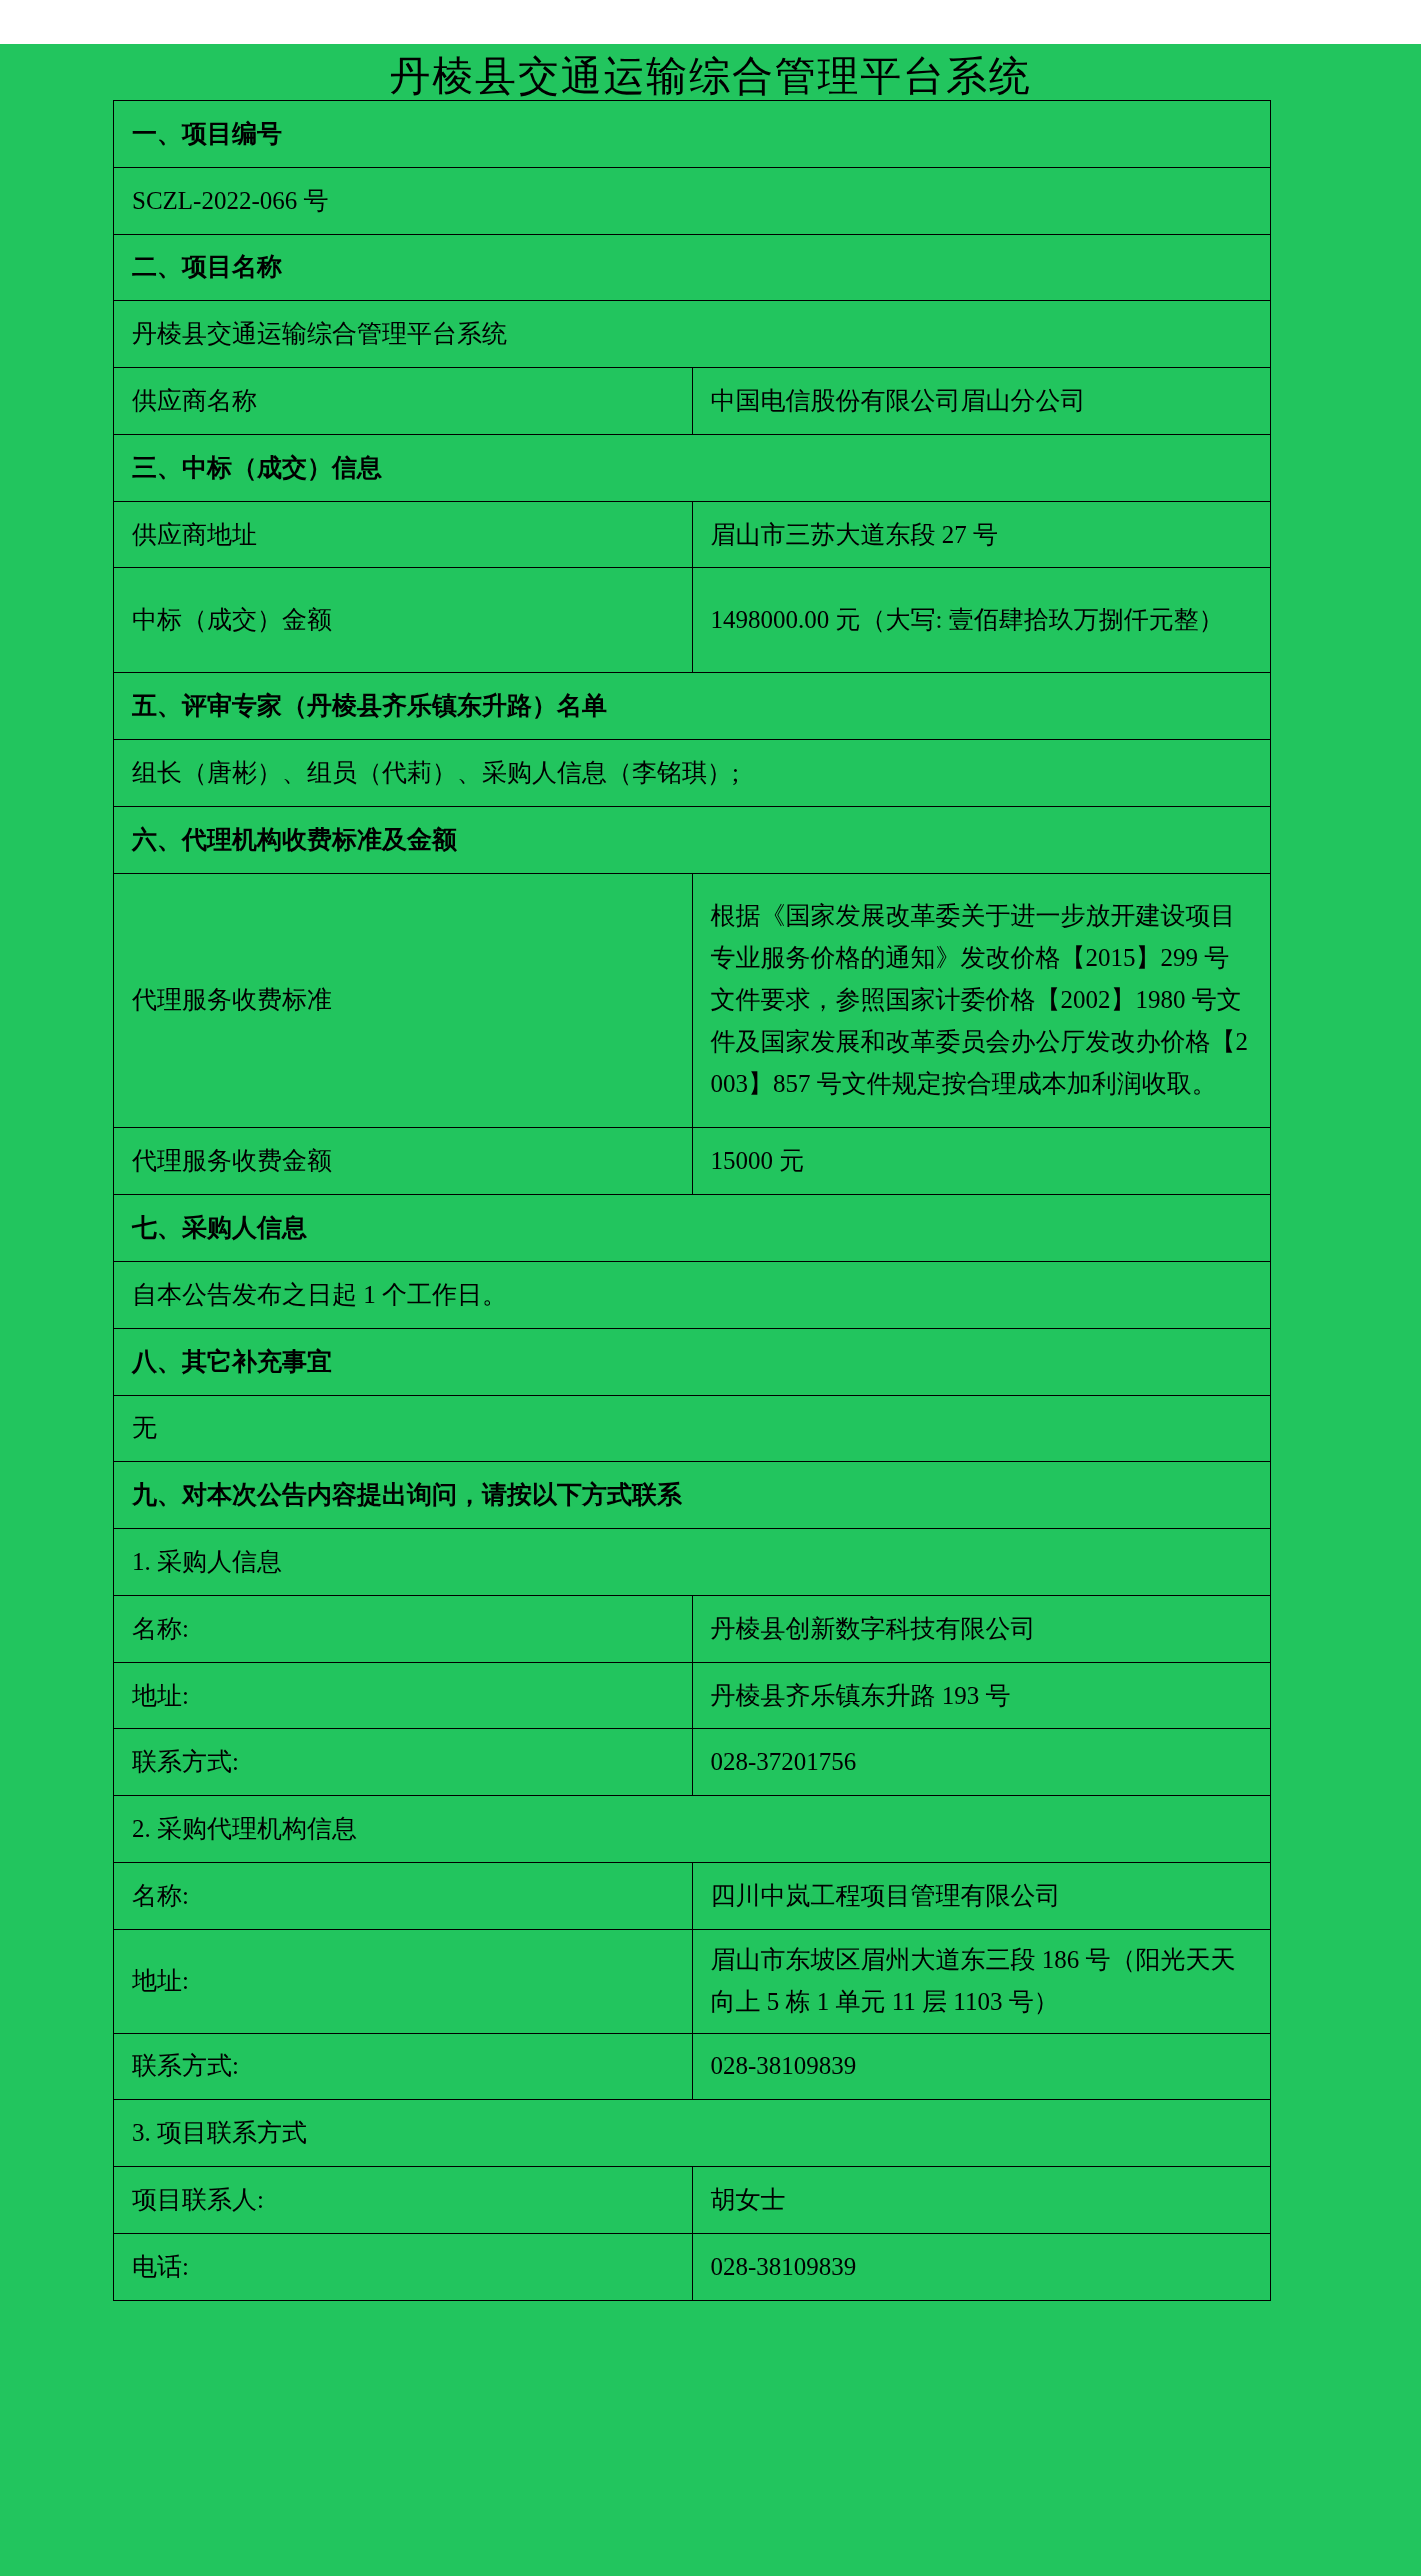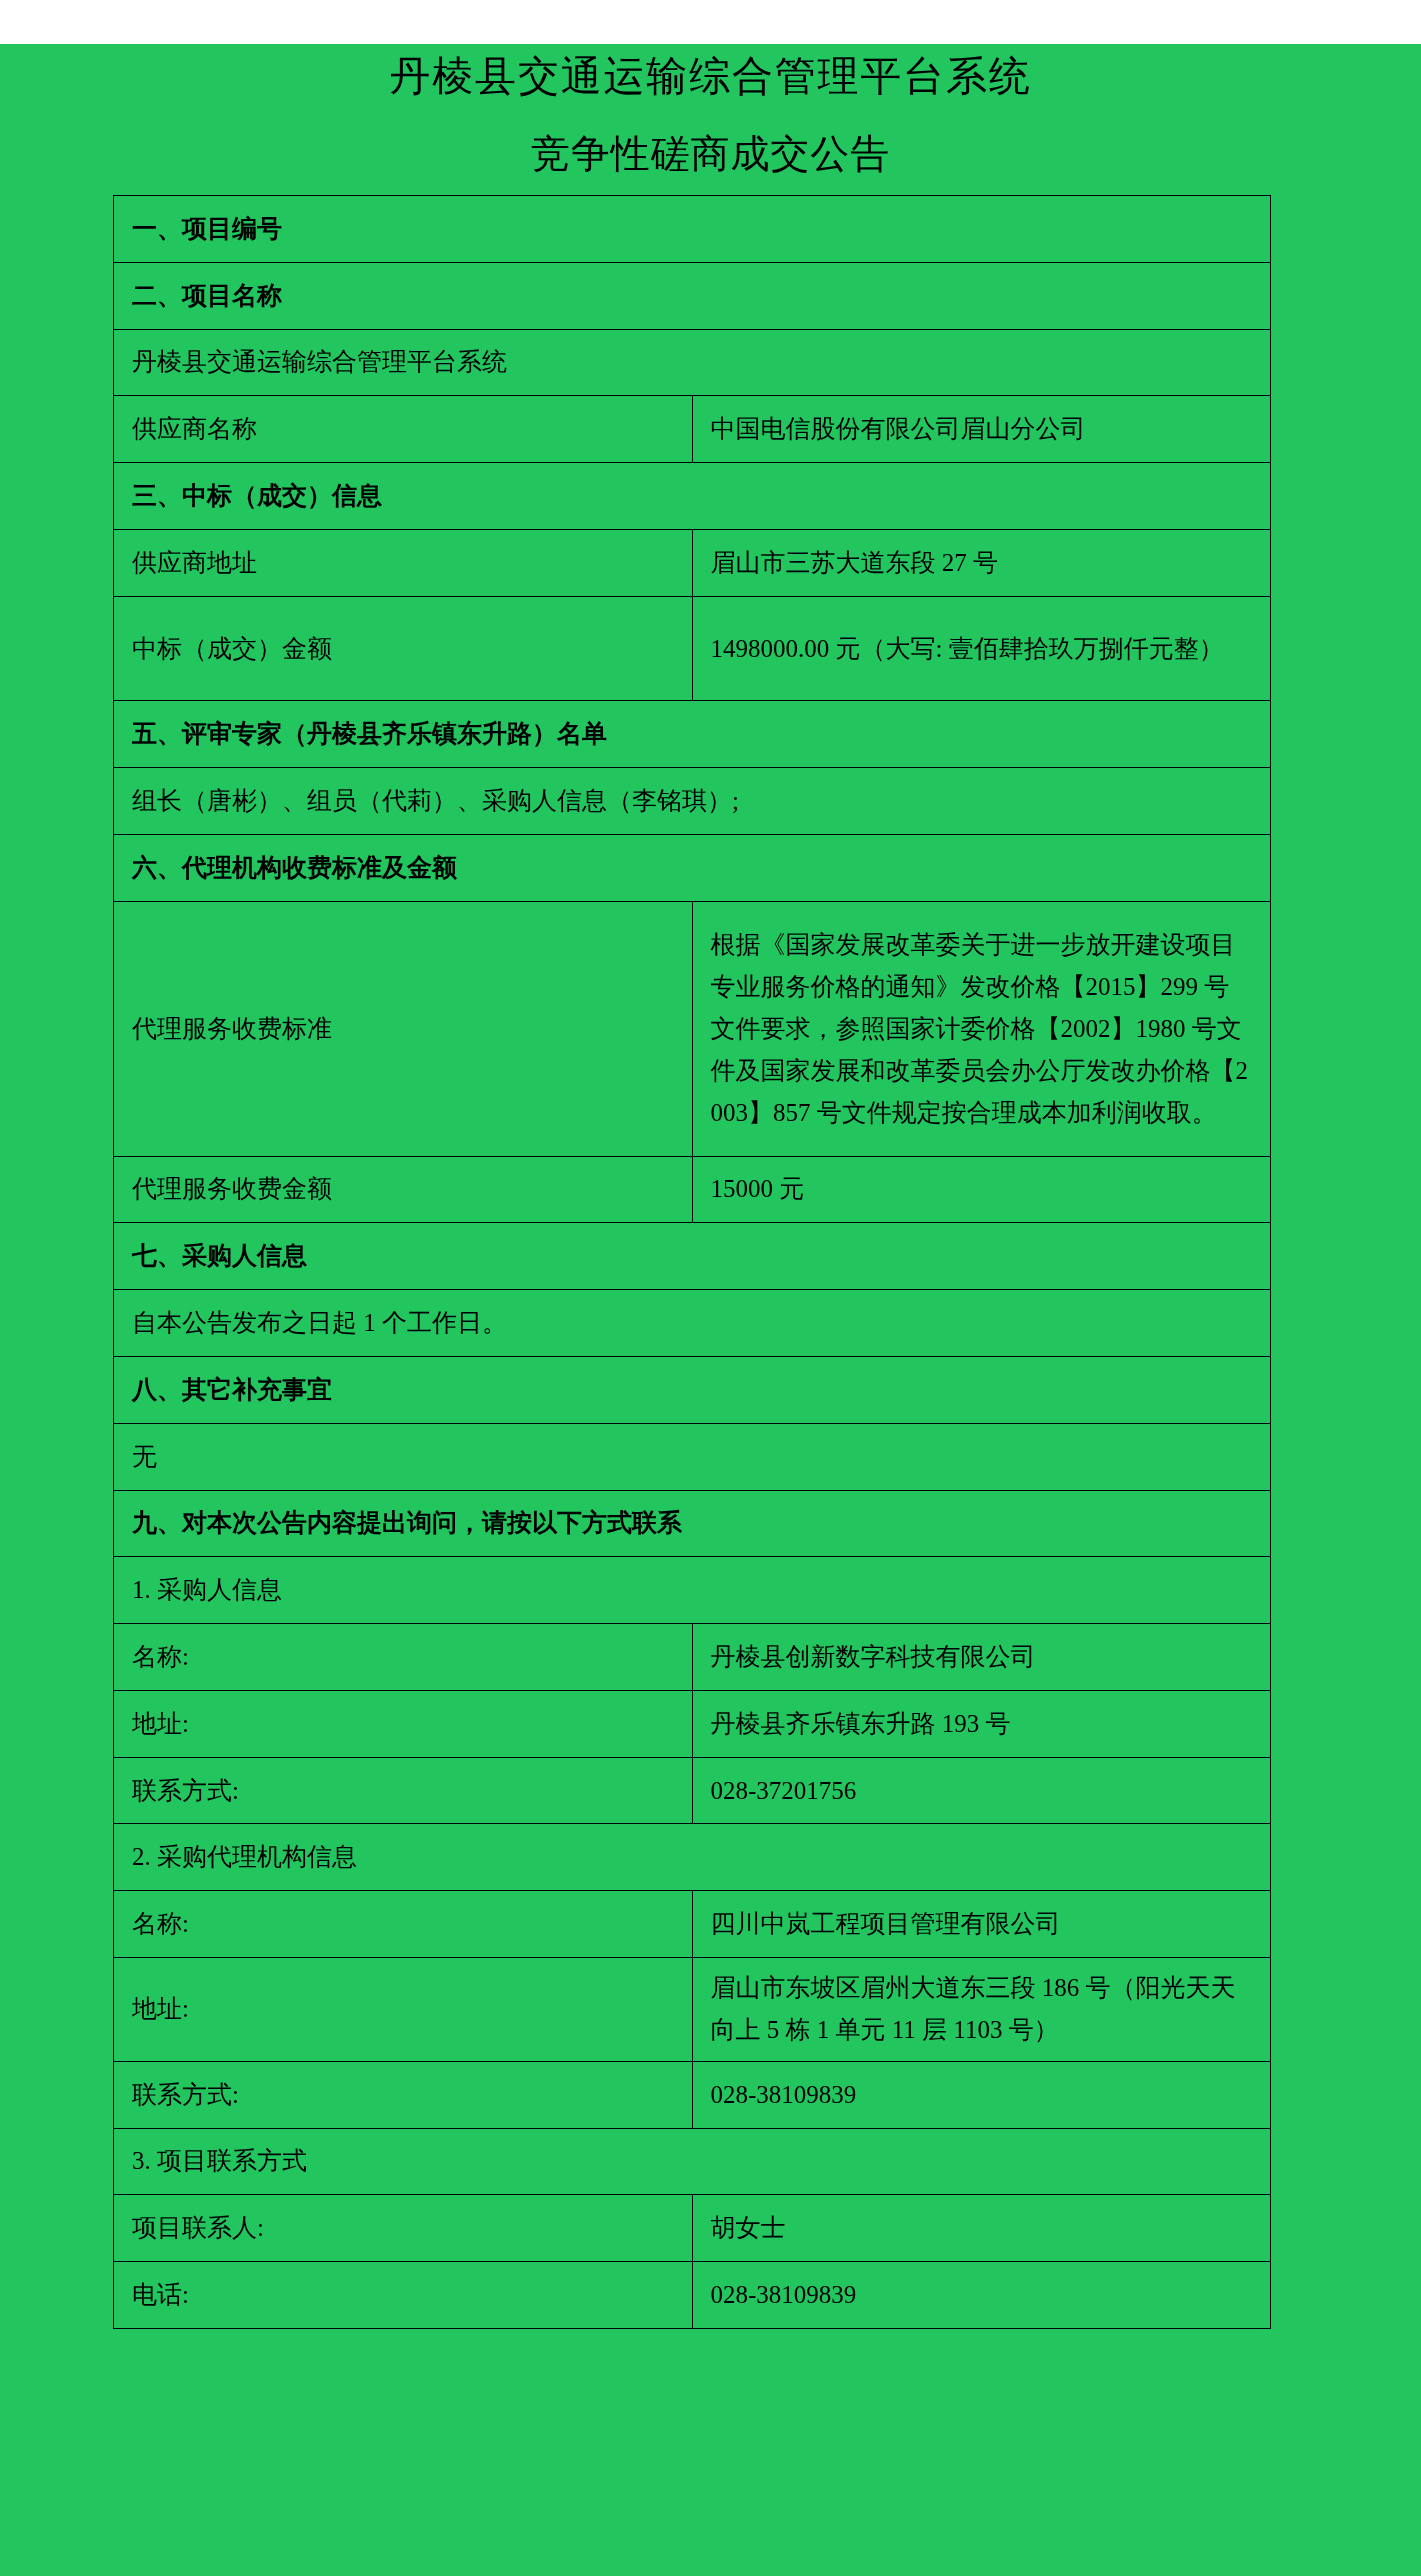--- a/index.html
+++ b/index.html
@@ -60,31 +60,33 @@
   td.h117 { height: 92px; }
   td.label-cell { width: 50%; }
   td.indent-none { padding-left: 143px; }
 </style>
 </head>
 <body>
 
 <div class="page">
 
   <h1 class="doc-title">丹棱县交通运输综合管理平台系统</h1>
-  <h2 class="doc-subtitle">竞争性磋商成交公告</h2>
 
   <table class="announcement">
     <colgroup>
       <col style="width:50%">
         <col style="width:50%">
     </colgroup>
     <tbody>
 
       <tr>
         <td colspan="2" class="sec-heading h75">一、项目编号</td>
+      </tr>
+      <tr>
+        <td colspan="2" class="h75">SCZL-2022-066 号</td>
       </tr>
 
       <tr>
         <td colspan="2" class="sec-heading h75">二、项目名称</td>
       </tr>
       <tr>
         <td colspan="2" class="h75">丹棱县交通运输综合管理平台系统</td>
       </tr>
 
       <tr>

